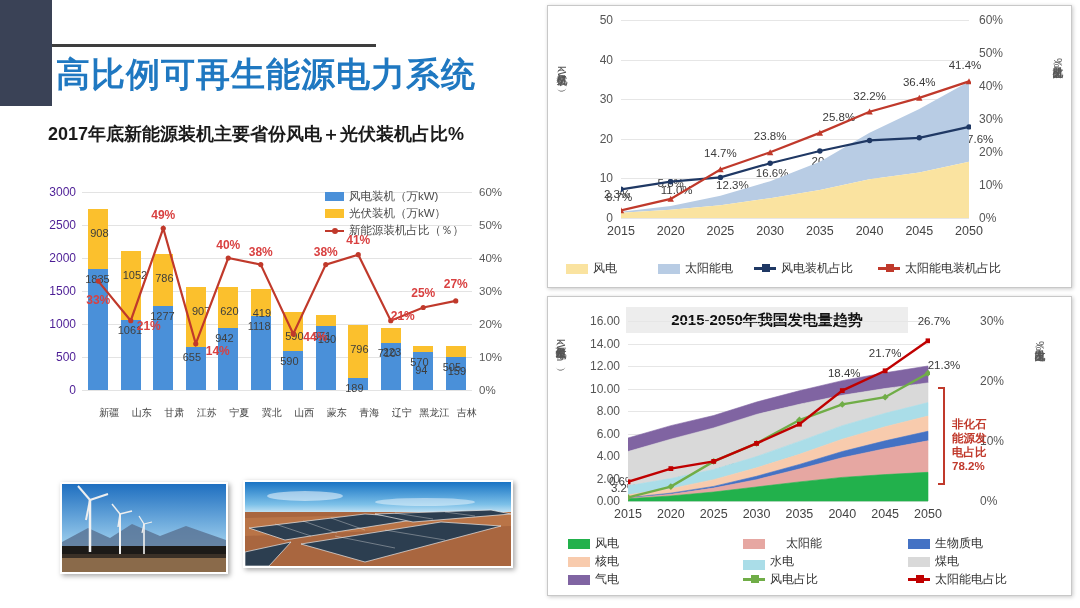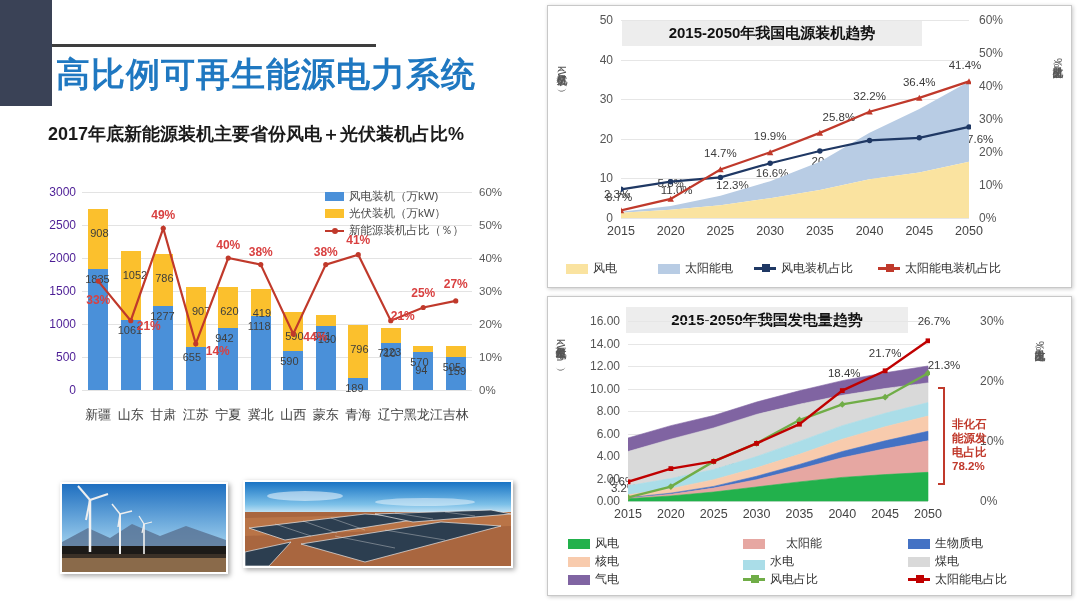--- a/index.html
+++ b/index.html
@@ -66,21 +66,21 @@
   .bc-seg-wind { width: 100%; background: #4a90d9; }
   .bc-seg-solar { width: 100%; background: #fbc02d; }
   .bc-val {
     position: absolute; font-size: 11px; color: #404040;
     white-space: nowrap;
   }
   .bc-val.solar { color: #3c3c3c; }
   .bc-xlabel {
     position: absolute; top: 214px;
     transform: translateX(-50%);
-    font-size: 13px; color: #404040; white-space: nowrap;
+    font-size: 10px; color: #404040; white-space: nowrap; margin-left: 11px;
   }
   .bc-pct {
     position: absolute; font-size: 12px; font-weight: bold;
     color: #d94141; white-space: nowrap;
     transform: translateX(-50%);
   }
   .bc-legend {
     position: absolute; left: 295px; top: 8px;
     font-size: 11.5px; color: #4a4a4a;
   }
@@ -391,21 +391,20 @@
       <line x1="86" y1="36" x2="120" y2="48"></line>
         <line x1="150" y1="31" x2="188" y2="37"></line>
       <line x1="200" y1="30" x2="230" y2="34"></line>
         <line x1="90" y1="54" x2="150" y2="66"></line>
       <line x1="140" y1="48" x2="200" y2="58"></line>
     </g>
   </svg>
 </div>
 
 <div class="panel" id="panel-top">
-  <div class="chart-title" id="t1title" style="left:74px; top:14px; width:300px;">2015-2050年我国电源装机趋势</div>
   <div class="axis-title" style="left:6px; top:60px;">装机量（亿kW）</div>
   <div class="axis-title" style="right:6px; top:52px;">装机量占比（%）</div>
   <div id="t1plot" style="position:absolute; left:73px; top:14px; width:348px; height:198px;">
       <div class="gridline" style="left:0; top:198px; width:348px;"></div>
       <div class="tick" style="right:356px; top:198px;">0</div>
       <div class="gridline" style="left:0; top:158.4px; width:348px;"></div>
       <div class="tick" style="right:356px; top:158.4px;">10</div>
       <div class="gridline" style="left:0; top:118.8px; width:348px;"></div>
       <div class="tick" style="right:356px; top:118.8px;">20</div>
       <div class="gridline" style="left:0; top:79.2px; width:348px;"></div>
@@ -433,21 +432,21 @@
       <div class="dlabel" style="left:55.714285714285715px; top:163.7px;">11.0%</div>
       <div class="dlabel" style="left:111.42857142857143px; top:159.41px;">12.3%</div>
       <div class="dlabel" style="left:151.14285714285714px; top:147.22px;">16.6%</div>
       <div class="dlabel" style="left:206.85714285714286px; top:135.01px;">20.3%</div>
       <div class="dlabel" style="left:252.57142857142858px; top:124.44999999999999px;">23.5%</div>
       <div class="dlabel" style="left:320.2857142857143px; top:119.81px;">24.3%</div>
       <div class="dlabel" style="left:356px; top:112.92px;">27.6%</div>
       <div class="dlabel" style="left:-4px; top:168.41px;">2.3%</div>
       <div class="dlabel" style="left:49.714285714285715px; top:156.86px;">5.8%</div>
       <div class="dlabel" style="left:99.42857142857143px; top:127.49000000000001px;">14.7%</div>
-      <div class="dlabel" style="left:149.14285714285714px; top:110.32999999999998px;">19.9%</div>
+      <div class="dlabel" style="left:149.14285714285714px; top:110.32999999999998px;">23.8%</div>
       <div class="dlabel" style="left:198.85714285714286px; top:90.86px;margin-left:19px;">25.8%</div>
       <div class="dlabel" style="left:248.57142857142858px; top:69.73999999999998px;">32.2%</div>
       <div class="dlabel" style="left:298.2857142857143px; top:55.879999999999995px;">36.4%</div>
       <div class="dlabel" style="left:344px; top:39.380000000000024px;">41.4%</div>
       <svg width="350" height="200" style="position:absolute;left:0;top:0;">
         <path d="M0 191.664 L49.714285714285715 186.12 L99.42857142857143 175.824 L149.14285714285714 161.172 L198.85714285714286 141.768 L248.57142857142858 112.86 L298.2857142857143 89.1 L348 61.380000000000024 L348 141.768 L298.2857142857143 152.46 L248.57142857142858 159.192 L198.85714285714286 169.88400000000001 L149.14285714285714 178.2 L99.42857142857143 185.328 L49.714285714285715 189.684 L0 192.852 Z" fill="#b8cce4"></path>
         <path d="M0 192.852 L49.714285714285715 189.684 L99.42857142857143 185.328 L149.14285714285714 178.2 L198.85714285714286 169.88400000000001 L248.57142857142858 159.192 L298.2857142857143 152.46 L348 141.768 L348 198 L298.2857142857143 198 L248.57142857142858 198 L198.85714285714286 198 L149.14285714285714 198 L99.42857142857143 198 L49.714285714285715 198 L0 198 Z" fill="#fae3a0"></path>
         <polyline points="0,169.29 49.714285714285715,161.7 99.42857142857143,157.41 149.14285714285714,143.22 198.85714285714286,131.01 248.57142857142858,120.45 298.2857142857143,117.80999999999999 348,106.92" fill="none" stroke="#1f3864" stroke-width="2.2"></polyline>
         <circle cx="0" cy="169.29" r="2.7" fill="#1f3864"></circle>
         <circle cx="49.714285714285715" cy="161.7" r="2.7" fill="#1f3864"></circle>

